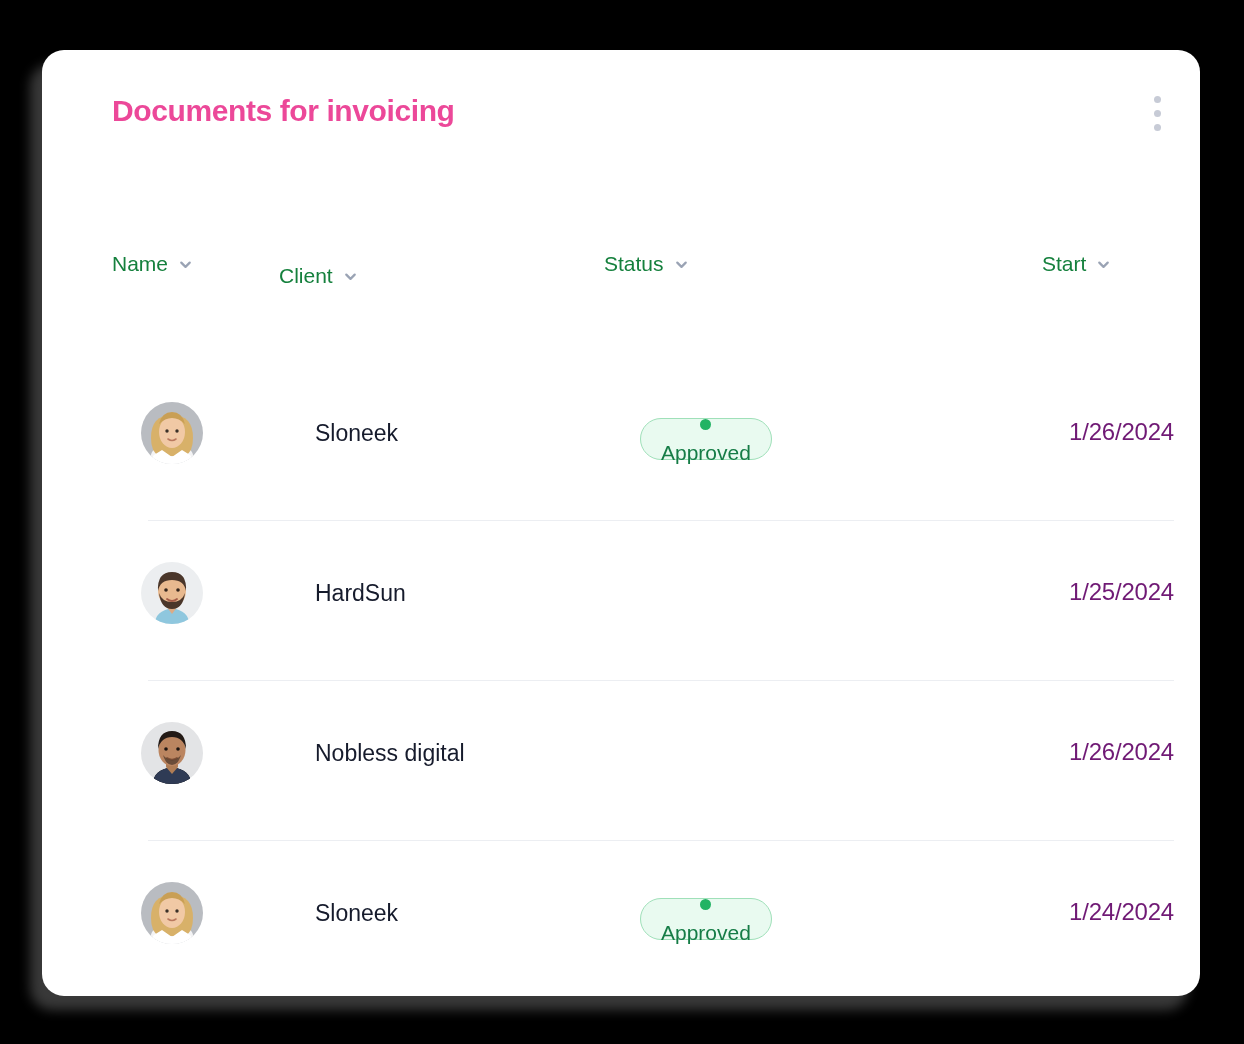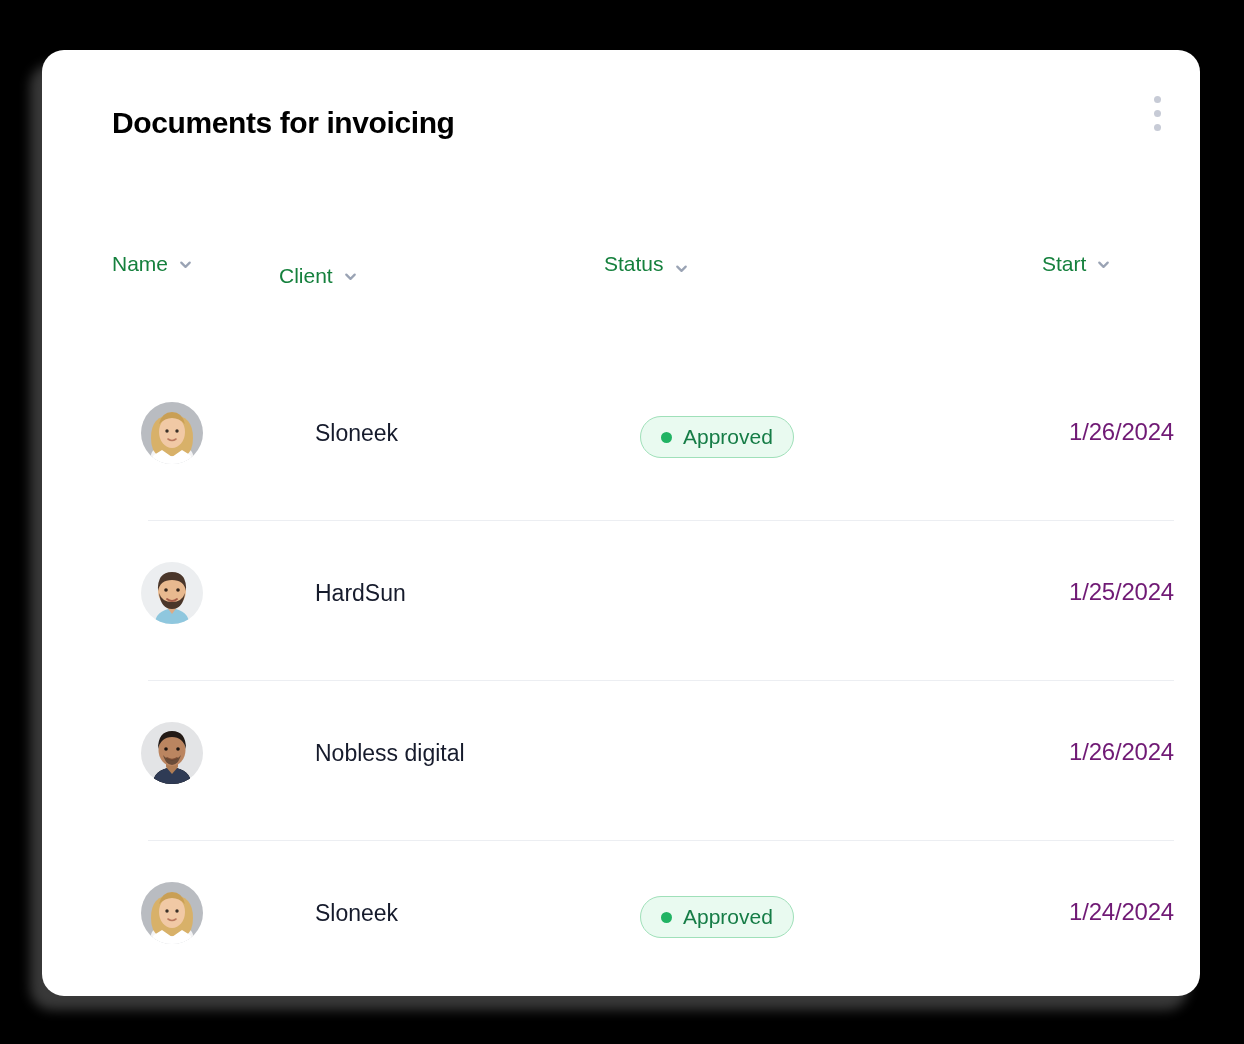--- a/index.html
+++ b/index.html
@@ -52,23 +52,22 @@
     height: 130px;
   }
 
   .page-title {
     position: absolute;
     left: 70px;
     top: 44px;
     font-size: 30px;
     font-weight: 700;
     letter-spacing: -0.4px;
-    color: #000000;
-    white-space: nowrap;
-    margin-top: 12px;
+    color: #ec4899;
+    white-space: nowrap;
   }
 
   .kebab-menu {
     position: absolute;
     right: 30px;
     top: 38px;
     width: 26px;
     height: 50px;
     display: flex;
     flex-direction: column;
@@ -108,21 +107,21 @@
     display: inline-flex;
     width: 15px;
     height: 15px;
     align-items: center;
     justify-content: center;
   }
   .col-head .chev svg { display: block; }
 
   .ch-name   { left: 70px;  top: 12px; }
   .ch-client { left: 237px; top: 24px; }
-  .ch-status { left: 562px; top: 12px; align-items: flex-end; }
+  .ch-status { left: 562px; top: 12px; }
   .ch-start  { left: 1000px; top: 12px; }
 
   
   .rows {
     position: absolute;
     left: 0;
     top: 310px;
     width: 100%;
   }
 
@@ -171,20 +170,21 @@
   .badge {
     display: inline-flex;
     align-items: center;
     gap: 11px;
     height: 42px;
     padding: 0 20px;
     border-radius: 21px;
     border: 1.5px solid transparent;
     font-size: 21px;
     white-space: nowrap;
+    flex-direction: column;
   }
   .badge .sdot {
     width: 11px;
     height: 11px;
     border-radius: 50%;
     flex: 0 0 auto;
   }
 
   .badge.approved {
     background: #e9faf0;

